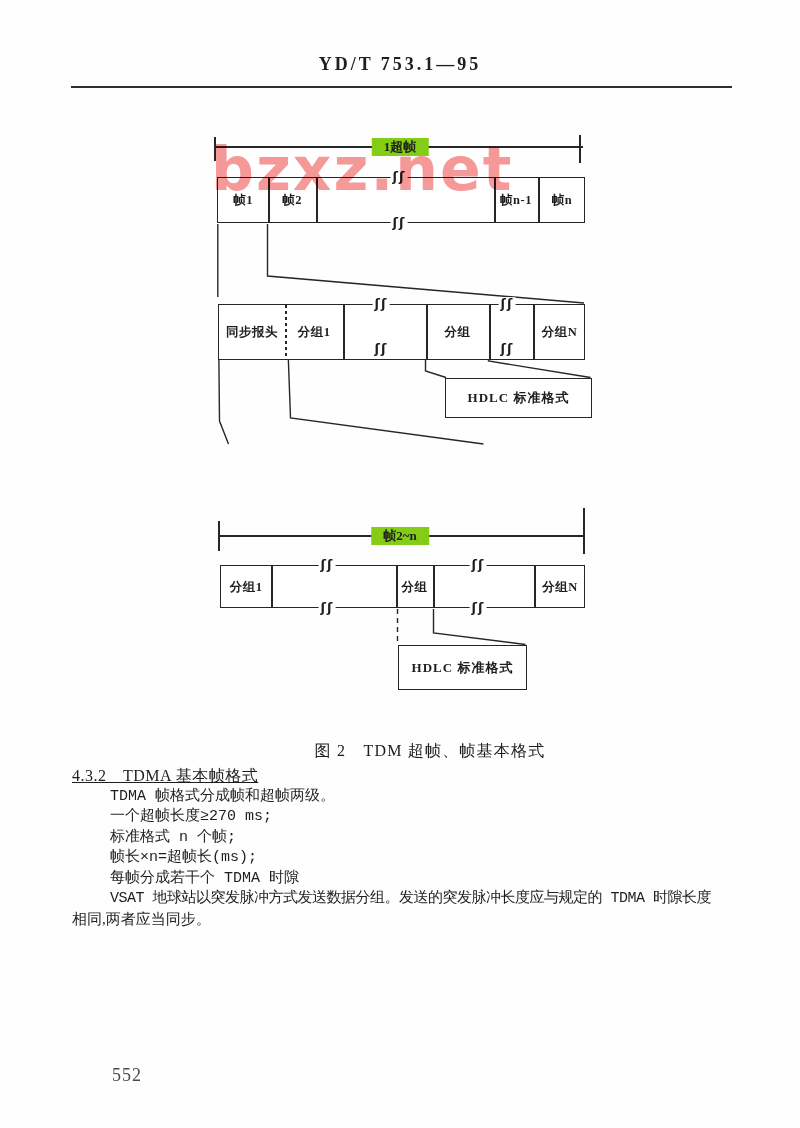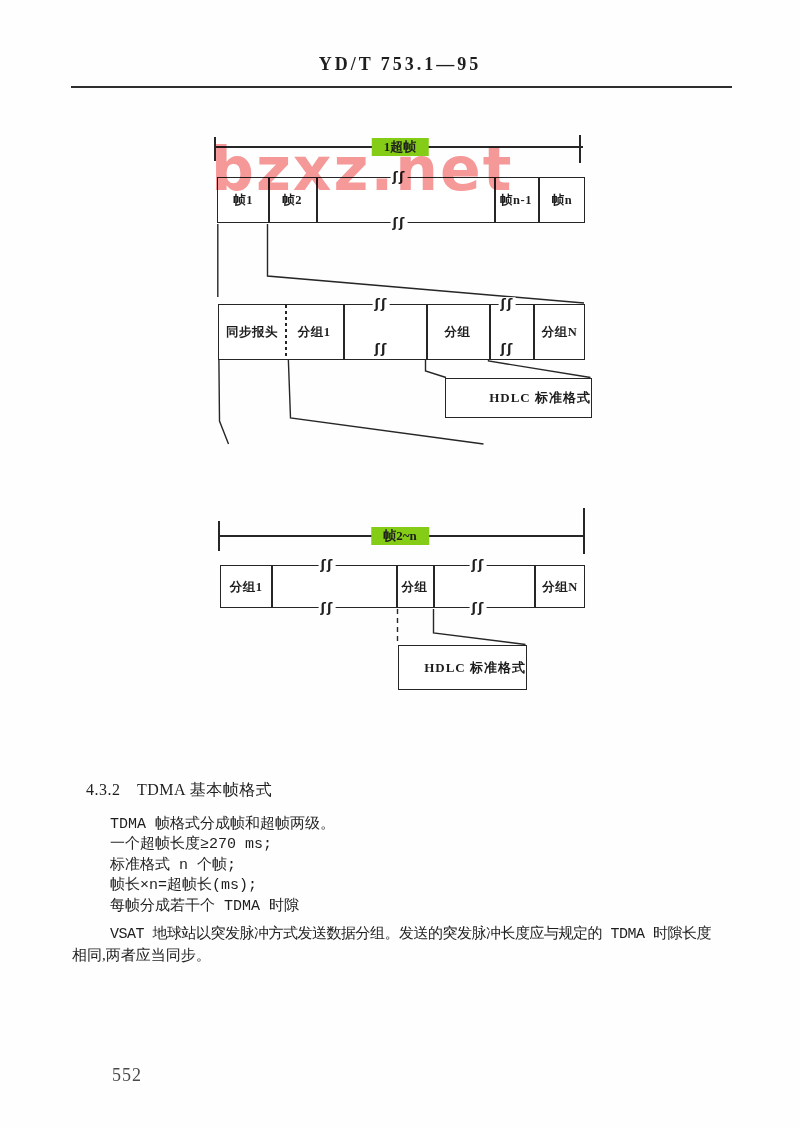--- a/index.html
+++ b/index.html
@@ -24,31 +24,31 @@
   .cell-label{position:absolute;top:50%;transform:translate(-50%,-50%);font-size:12.5px;
               font-weight:600;white-space:nowrap;letter-spacing:.5px;}
   .dim-line{position:absolute;height:1.5px;background:#262626;z-index:2;}
   .tick{position:absolute;width:2.2px;background:#262626;z-index:2;}
   .dim-label{position:absolute;transform:translate(-50%,-50%);background:#84cc16;
              padding:0 12px;font-size:13px;font-weight:600;white-space:nowrap;z-index:3;}
   .brk{position:absolute;transform:translate(-50%,-52%);background:#fff;padding:0 2px;
        font-size:13px;line-height:13px;font-weight:bold;font-family:"DejaVu Sans",sans-serif;
        letter-spacing:1px;z-index:4;}
   .hdlc-box{position:absolute;border:1.8px solid #262626;background:#fff;display:flex;
-            align-items:center;justify-content:flex-end;font-size:13px;font-weight:600;
+            align-items:center;justify-content:center;font-size:13px;font-weight:600;
             letter-spacing:1px;z-index:2;box-sizing:border-box;}
 
   
   .fig-caption{position:absolute;left:430px;top:741px;transform:translateX(-50%);
                font-size:16px;letter-spacing:1.2px;white-space:nowrap;}
   .body-text{position:absolute;left:72px;top:764px;width:690px;font-size:15px;}
   .body-line{line-height:20.4px;white-space:nowrap;}
-  .section-heading{font-size:16px;line-height:23px;letter-spacing:.5px;font-weight:normal;margin:14px;}
+  .section-heading{font-size:16px;line-height:23px;letter-spacing:.5px;font-weight:normal;margin:0;text-decoration:underline;}
   .indent{text-indent:38px;font-family:Liberation Mono, monospace;}
-  .para-gap{margin-top:8px;}
+  .para-gap{}
   .tight{letter-spacing:-.5px;}
   .page-number{position:absolute;left:112px;top:1065px;font-size:18px;letter-spacing:1px;color:#4a4a4a;}
 </style>
 </head>
 <body>
 
 <div class="page">
 
   <div class="doc-number">YD/T 753.1—95</div>
   <div class="header-rule"></div>
@@ -121,20 +121,21 @@
   </div>
   <span class="brk" style="left:327px;top:565px">ʃʃ</span>
   <span class="brk" style="left:327px;top:608px">ʃʃ</span>
   <span class="brk" style="left:478px;top:565px">ʃʃ</span>
   <span class="brk" style="left:478px;top:608px">ʃʃ</span>
 
   <div class="hdlc-box" style="left:398px;top:645px;width:129px;height:45px">
     <span>HDLC 标准格式</span>
   </div>
 
+  <div class="fig-caption">图 2　TDM 超帧、帧基本格式</div>
 
   <div class="body-text">
     <h4 class="section-heading">4.3.2　TDMA 基本帧格式</h4>
     <div class="body-line indent">TDMA 帧格式分成帧和超帧两级。</div>
     <div class="body-line indent">一个超帧长度≥270 ms;</div>
     <div class="body-line indent">标准格式 n 个帧;</div>
     <div class="body-line indent">帧长×n=超帧长(ms);</div>
     <div class="body-line indent">每帧分成若干个 TDMA 时隙</div>
     <div class="body-line indent para-gap tight">VSAT 地球站以突发脉冲方式发送数据分组。发送的突发脉冲长度应与规定的 TDMA 时隙长度</div>
     <div class="body-line">相同,两者应当同步。</div>

